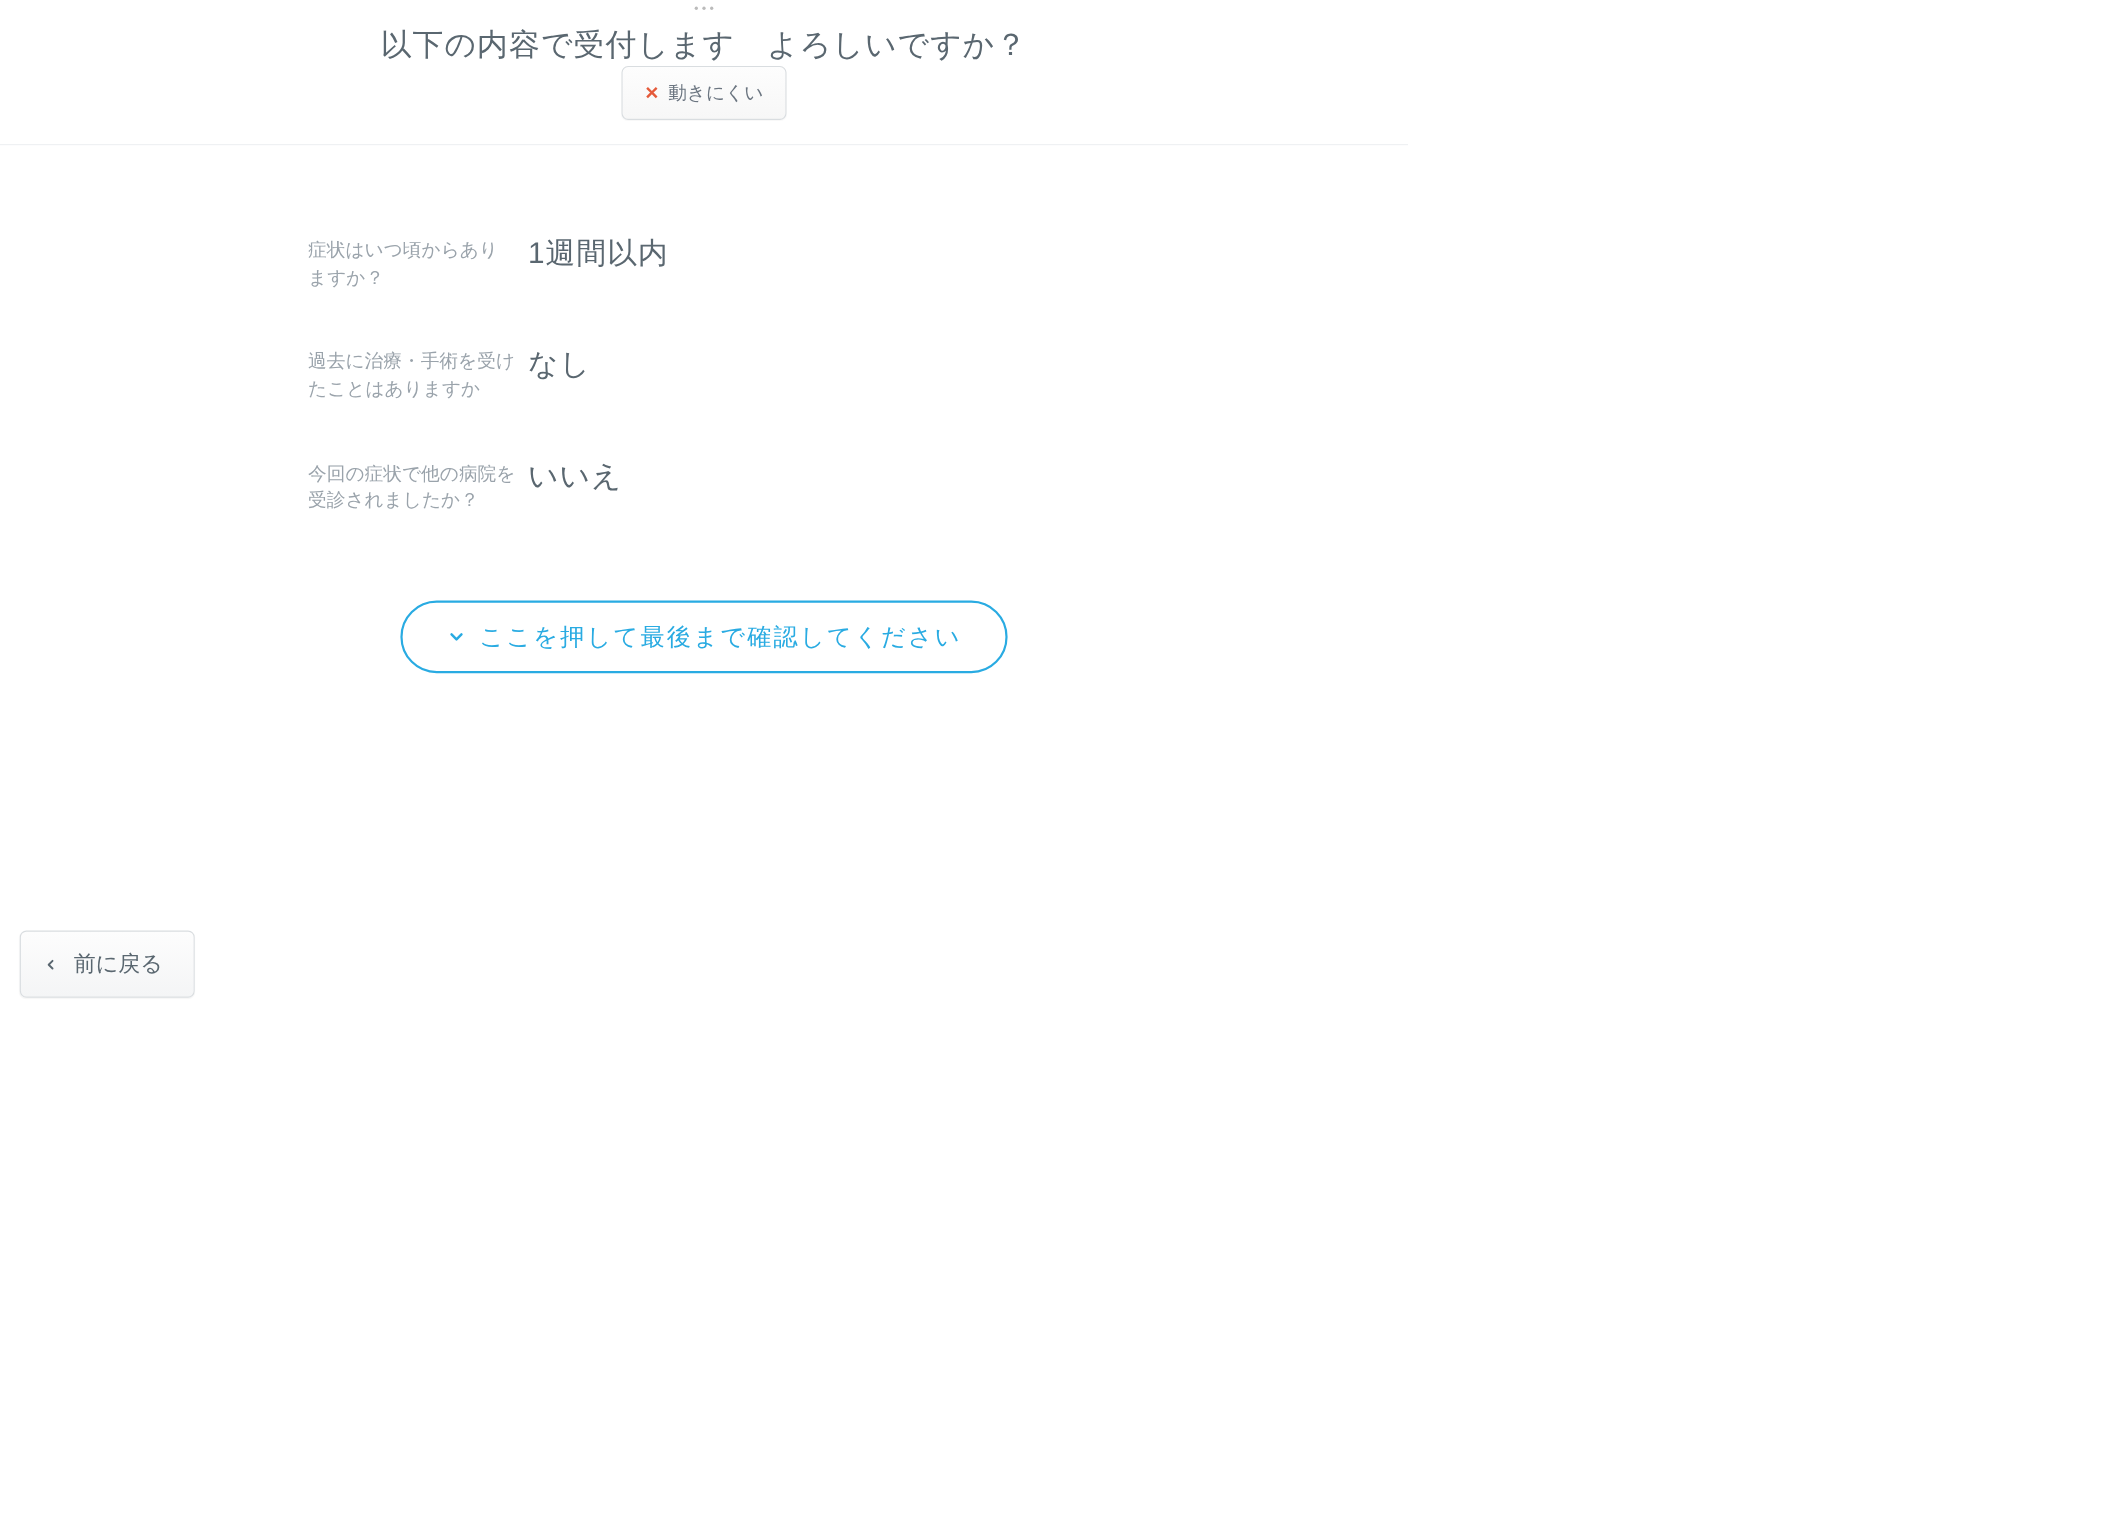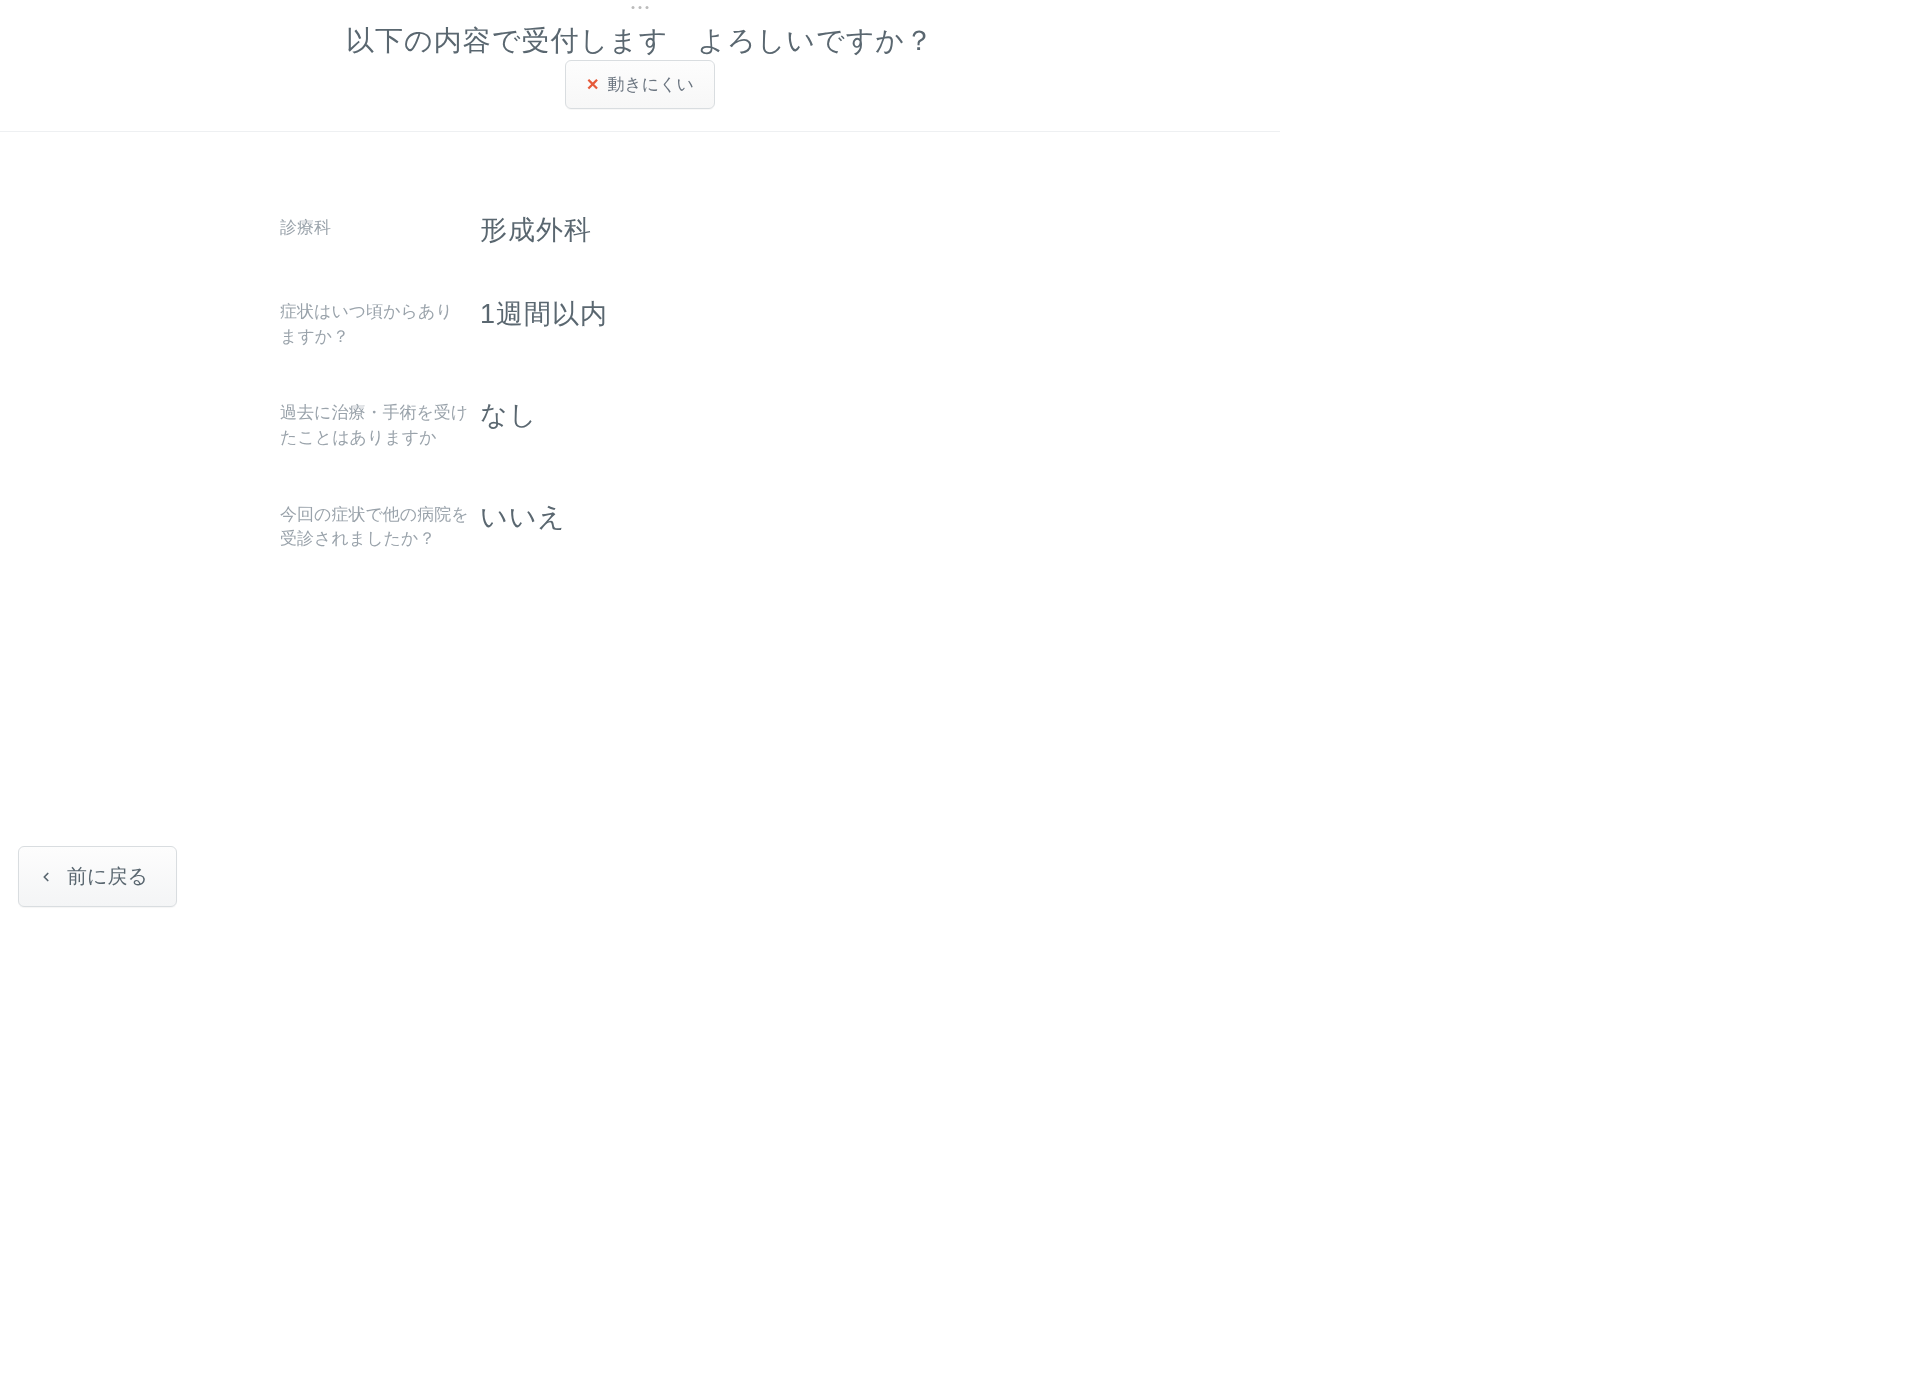--- a/index.html
+++ b/index.html
@@ -141,43 +141,47 @@
   <div class="page-title">以下の内容で受付します　よろしいですか？</div>
   <button class="cancel-button">
     <span class="x-icon">✕</span>
     <span>動きにくい</span>
   </button>
 </div>
 
 <div class="content">
   <div class="info-table">
 
-    <div class="info-row">
-      <div class="info-label">診療科</div>
-      <div class="info-value">形成外科</div>
-    </div>
 
 
     <div class="info-row">
       <div class="info-label">症状はいつ頃からありますか？</div>
       <div class="info-value">1週間以内</div>
     </div>
 
     <div class="info-row">
       <div class="info-label">過去に治療・手術を受けたことはありますか</div>
       <div class="info-value">なし</div>
     </div>
 
     <div class="info-row">
       <div class="info-label">今回の症状で他の病院を受診されましたか？</div>
       <div class="info-value">いいえ</div>
     </div>
 
   </div>
 
+  <button class="scroll-confirm-button">
+    <span class="chevron-down-icon">
+      <svg width="18" height="18" viewBox="0 0 24 24" fill="none" stroke="#29abe2" stroke-width="3" stroke-linecap="round" stroke-linejoin="round">
+          <polyline points="6 9 12 15 18 9"></polyline>
+        </svg>
+    </span>
+    <span>ここを押して最後まで確認してください</span>
+  </button>
 </div>
 
 <button class="back-button">
   <span class="chevron-left-icon">
     <svg width="14" height="14" viewBox="0 0 24 24" fill="none" stroke="#5a6770" stroke-width="3" stroke-linecap="round" stroke-linejoin="round">
         <polyline points="15 18 9 12 15 6"></polyline>
       </svg>
   </span>
   <span>前に戻る</span>
 </button>

